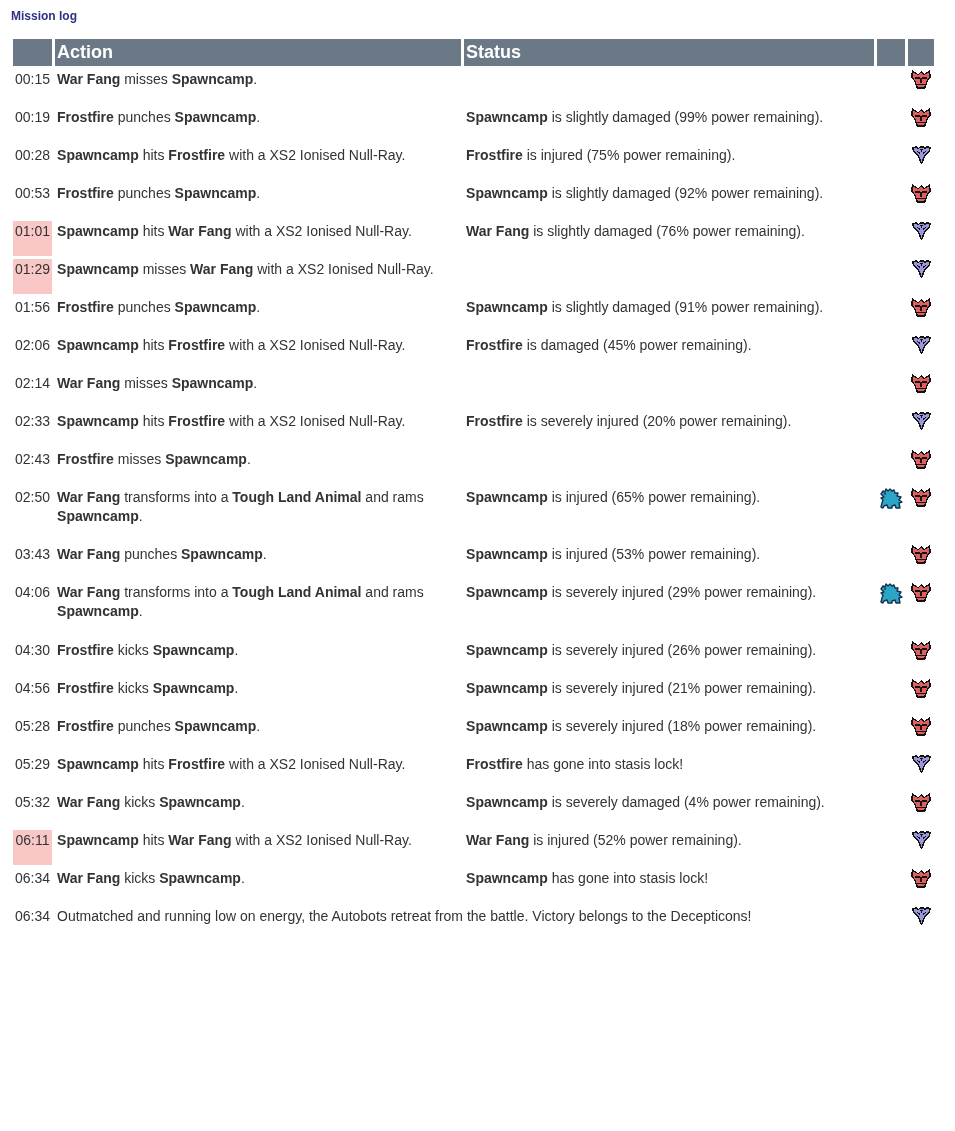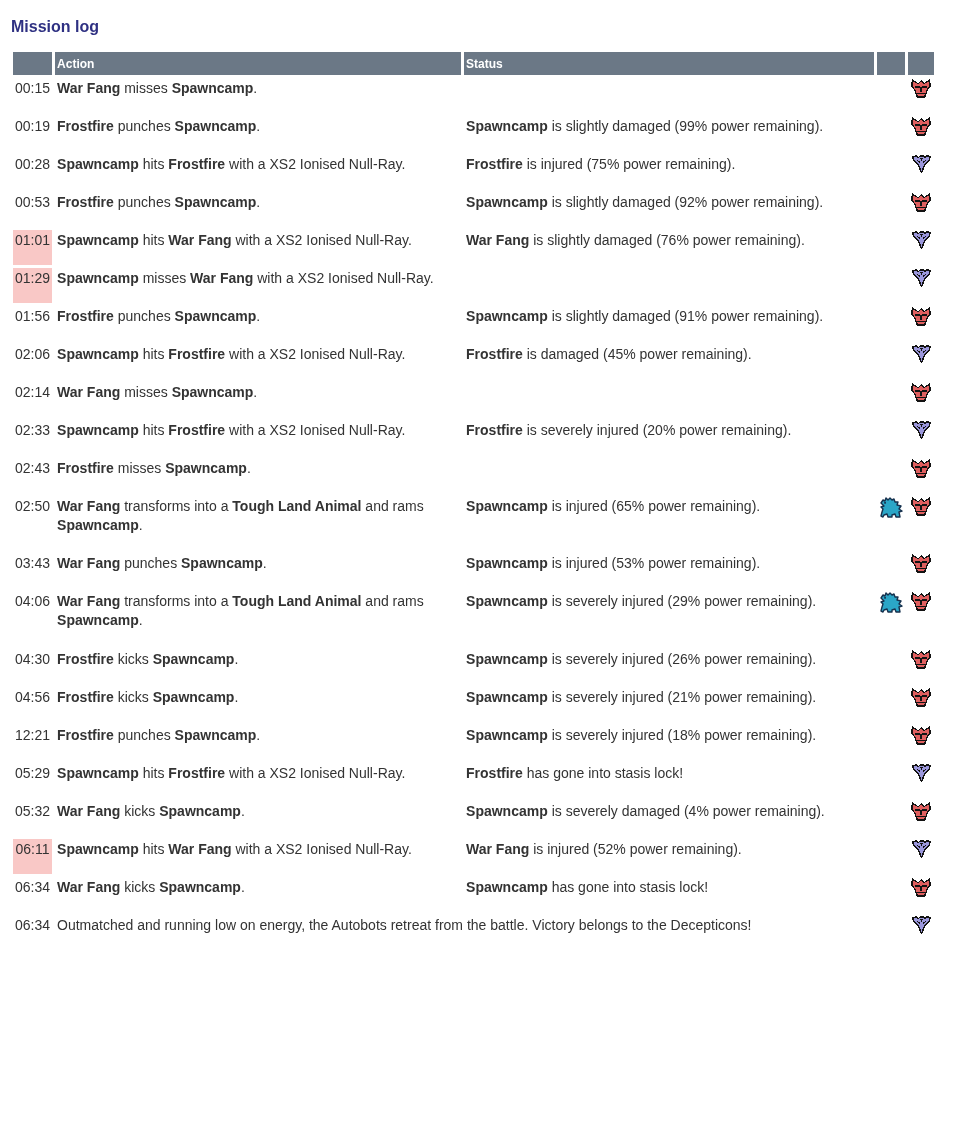--- a/index.html
+++ b/index.html
@@ -7,35 +7,35 @@
     padding: 0;
     background: #ffffff;
     width: 955px;
     height: 1131px;
     overflow: hidden;
     font-family: "Liberation Sans", sans-serif;
     font-size: 14px;
     color: var(--text-color, #333);
   }
   .page-title {
-    font-size: 16px;
+    font-size: 12px;
     font-weight: bold;
     color: var(--title-color, #2e3082);
-    margin: 18px 0 13px 11px;
+    margin: 9px 0 13px 11px;
   }
   table.log {
     border-collapse: separate;
     border-spacing: 3px;
     margin-left: 10px;
     table-layout: fixed;
   }
   thead th {
     background: var(--header-bg, #6b7886);
     color: var(--header-text, #fff);
-    font-size: 12px;
+    font-size: 18px;
     font-weight: bold;
     text-align: left;
     padding: 3px 2px;
     height: 17px;
     overflow: hidden;
     white-space: nowrap;
   }
   td {
     vertical-align: top;
     padding: 1px 2px 15px 2px;
@@ -289,21 +289,21 @@
         <td class="icon-cell"><svg width="20" height="19" viewBox="0 0 20 19" shape-rendering="crispEdges">
             <path d="M1,0 L7,4 L10,1 L13,4 L19,0 L20,7 L17,11 L14,19 L6,19 L3,11 L0,7 Z" fill="#131313"></path>
             <path d="M2.6,2.4 L7.2,5.7 L10,2.9 L12.8,5.7 L17.4,2.4 L18.4,7 L15.8,10.4 L13,17.4 L7,17.4 L4.2,10.4 L1.6,7 Z" fill="#e05f5f"></path>
             <rect x="4" y="7.2" width="4.6" height="2.2" fill="#131313"></rect>
             <rect x="11.4" y="7.2" width="4.6" height="2.2" fill="#131313"></rect>
             <rect x="9.2" y="8.4" width="1.6" height="4.2" fill="#131313"></rect>
             <rect x="6.4" y="13.6" width="7.2" height="1.5" fill="#131313"></rect>
           </svg></td>
       </tr>
       <tr>
-        <td class="time">12:21</td>
+        <td class="time">05:28</td>
         <td><b>Frostfire</b> punches <b>Spawncamp</b>.</td>
         <td><b>Spawncamp</b> is severely injured (18% power remaining).</td>
         <td class="icon-cell"></td>
         <td class="icon-cell"><svg width="20" height="19" viewBox="0 0 20 19" shape-rendering="crispEdges">
             <path d="M1,0 L7,4 L10,1 L13,4 L19,0 L20,7 L17,11 L14,19 L6,19 L3,11 L0,7 Z" fill="#131313"></path>
             <path d="M2.6,2.4 L7.2,5.7 L10,2.9 L12.8,5.7 L17.4,2.4 L18.4,7 L15.8,10.4 L13,17.4 L7,17.4 L4.2,10.4 L1.6,7 Z" fill="#e05f5f"></path>
             <rect x="4" y="7.2" width="4.6" height="2.2" fill="#131313"></rect>
             <rect x="11.4" y="7.2" width="4.6" height="2.2" fill="#131313"></rect>
             <rect x="9.2" y="8.4" width="1.6" height="4.2" fill="#131313"></rect>
             <rect x="6.4" y="13.6" width="7.2" height="1.5" fill="#131313"></rect>

